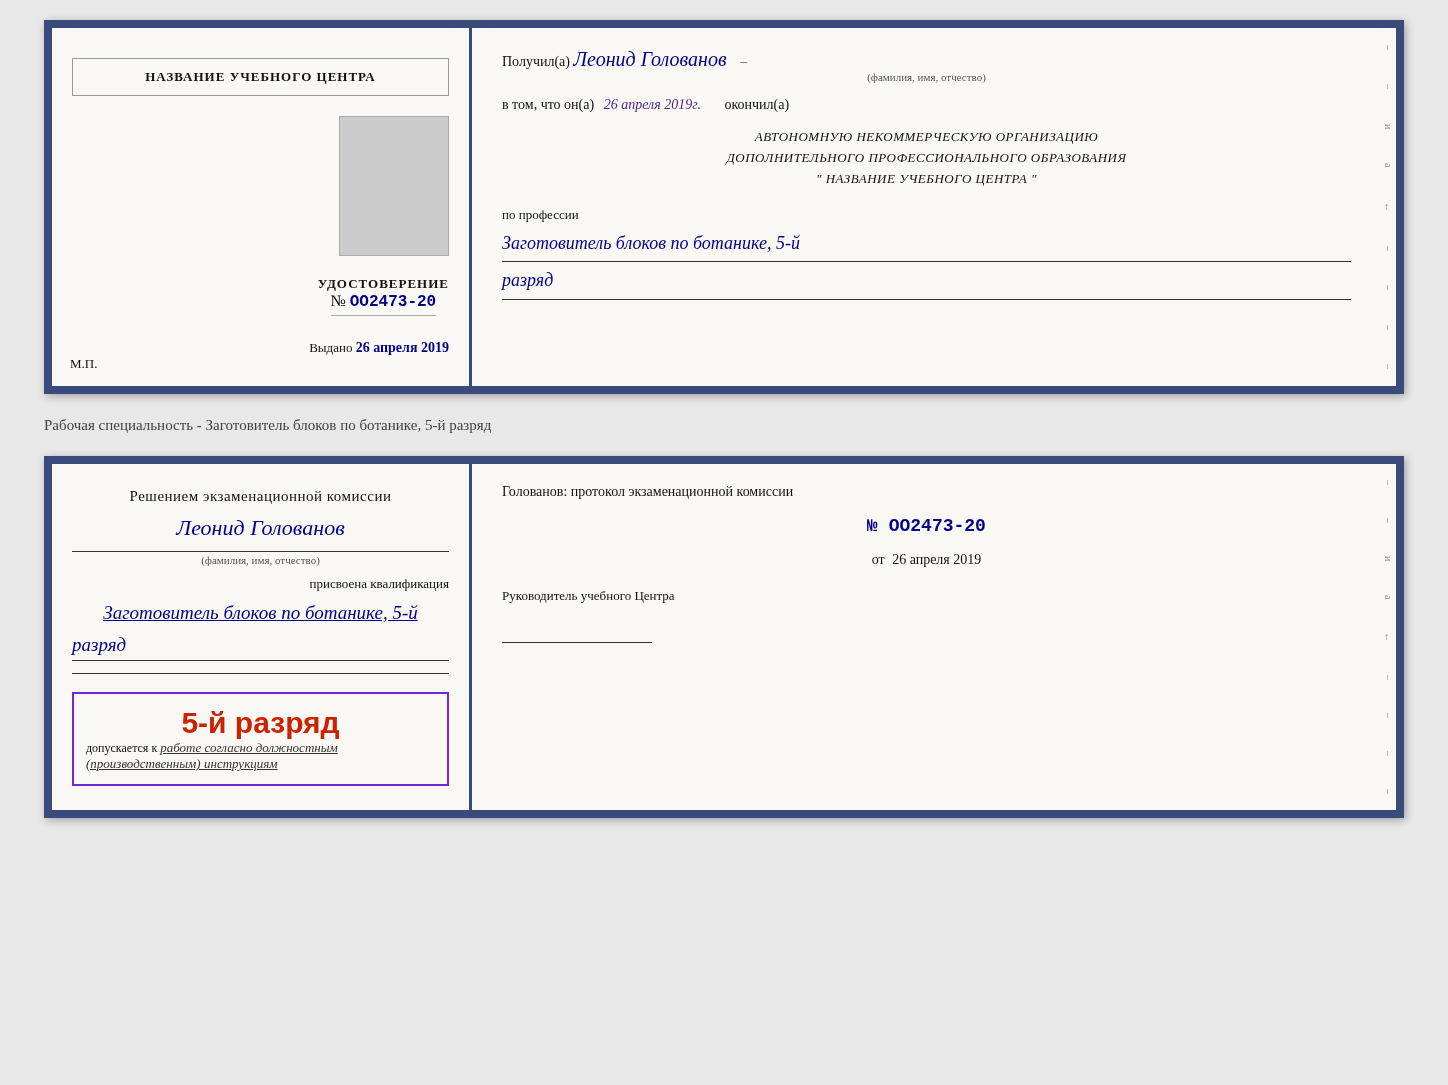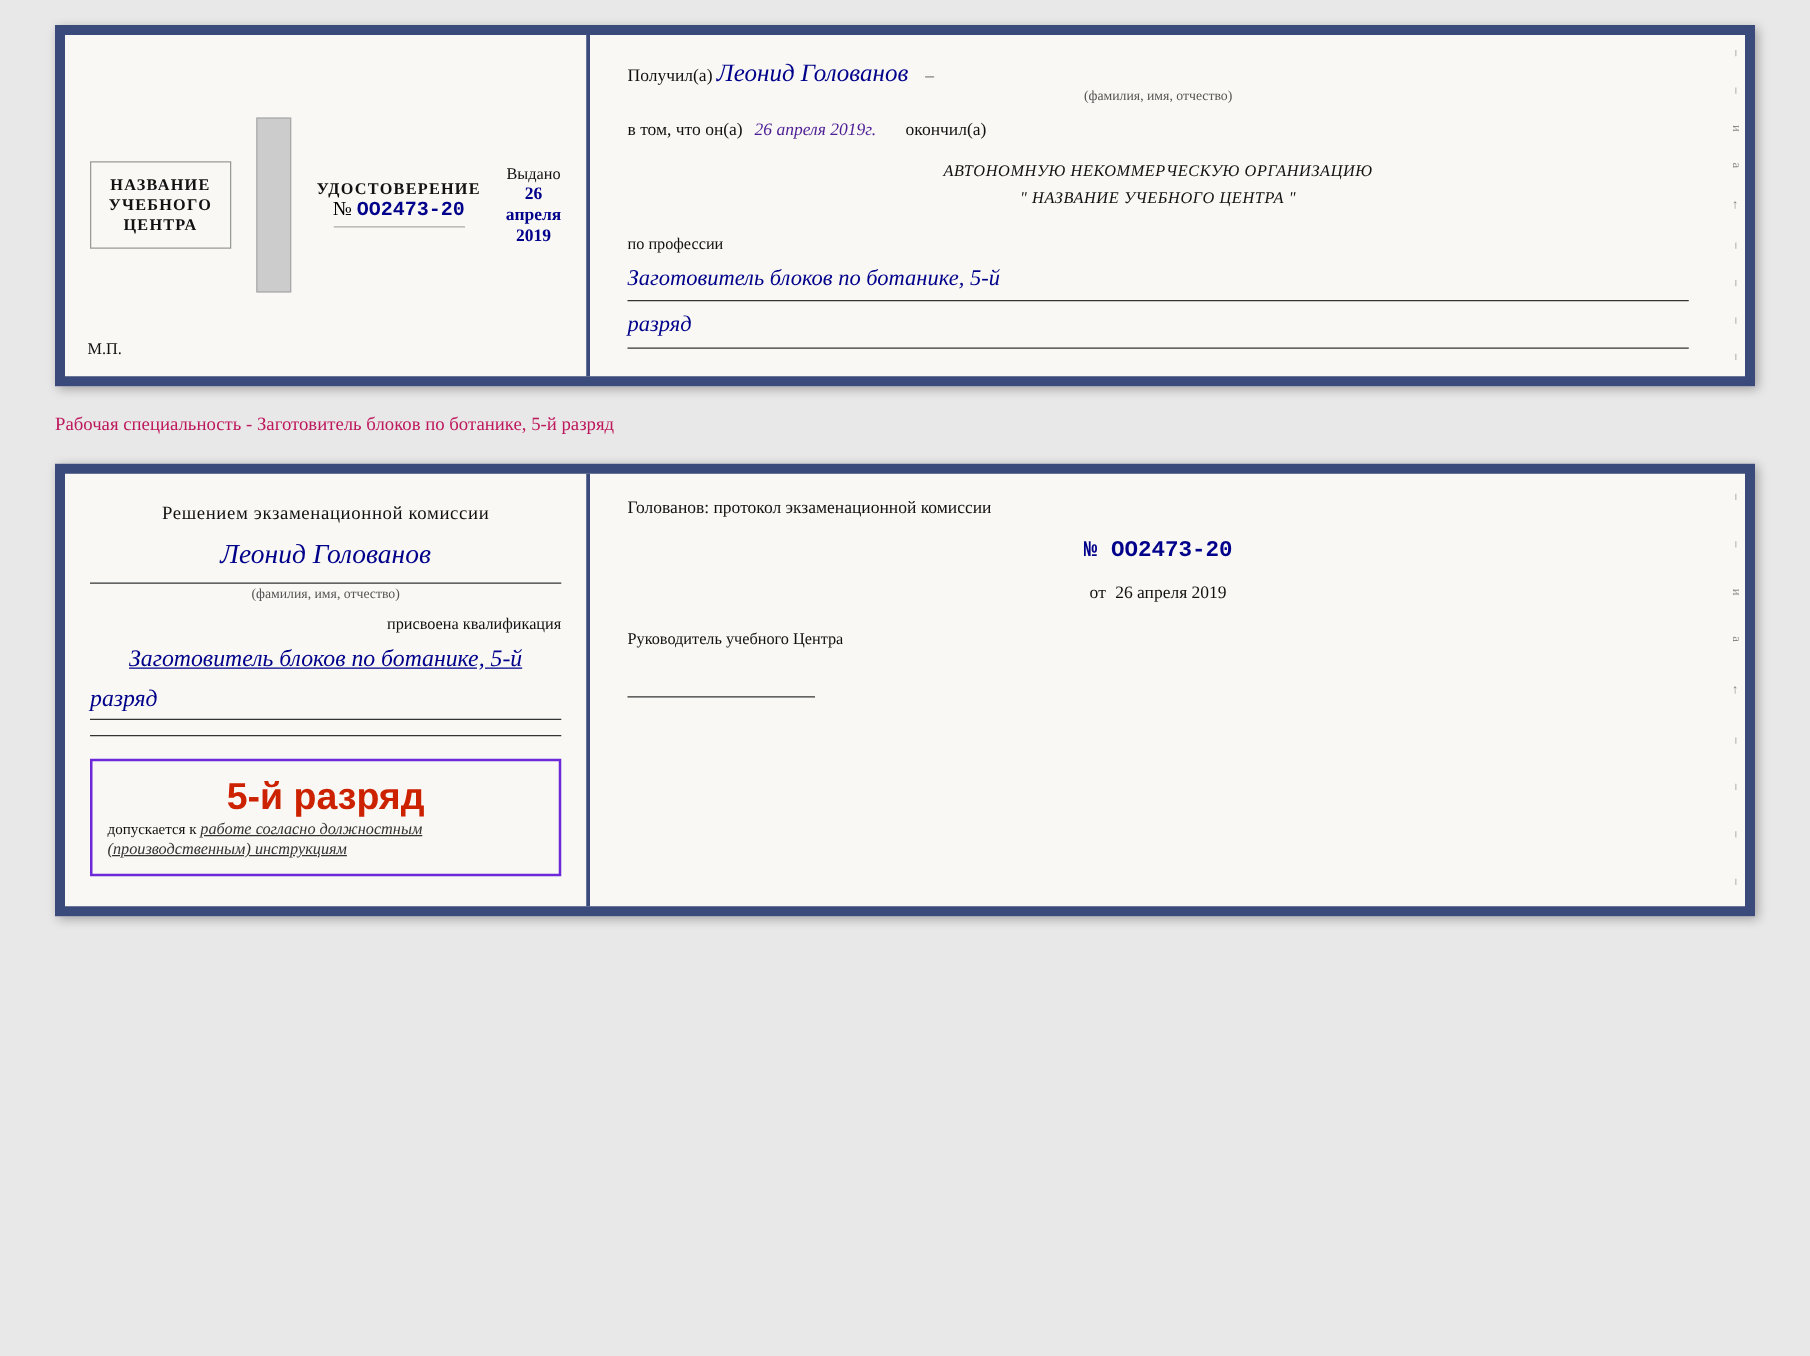--- a/index.html
+++ b/index.html
@@ -23,22 +23,22 @@
       flex-direction: row;
       position: relative;
       box-shadow: 2px 2px 8px rgba(0,0,0,0.3);
     }
 
     .doc-left {
       width: 420px;
       border-right: 3px solid #3a4a7a;
       padding: 30px 20px;
       display: flex;
-      flex-direction: row;
-      align-items: center;
+      flex-direction: column;
+      align-items: flex-end;
       gap: 20px;
       position: relative;
     }
 
     .doc-right {
       flex: 1;
       padding: 20px 30px;
       display: flex;
       flex-direction: column;
       gap: 14px;
@@ -349,20 +349,21 @@
     </div>
 
     <div class="date-line">
       <span>в том, что он(а)</span>
       <span class="date-value" style="margin-left:6px;">26 апреля 2019г.</span>
       <span style="margin-left:20px;">окончил(а)</span>
     </div>
 
     <div class="org-block">
       <div>АВТОНОМНУЮ НЕКОММЕРЧЕСКУЮ ОРГАНИЗАЦИЮ</div>
+      <div>ДОПОЛНИТЕЛЬНОГО ПРОФЕССИОНАЛЬНОГО ОБРАЗОВАНИЯ</div>
       <div>" НАЗВАНИЕ УЧЕБНОГО ЦЕНТРА "</div>
     </div>
 
     <div class="profession-block">
       <div>по профессии</div>
       <div class="profession-name">Заготовитель блоков по ботанике, 5-й</div>
       <div style="border-bottom: 1px solid #333; margin: 2px 0;"></div>
       <div class="razryad-value">разряд</div>
       <div style="border-bottom: 1px solid #333; margin: 2px 0;"></div>
     </div>
@@ -375,21 +376,21 @@
     <span class="right-mark">а</span>
     <span class="right-mark">←</span>
     <span class="right-mark">–</span>
     <span class="right-mark">–</span>
     <span class="right-mark">–</span>
     <span class="right-mark">–</span>
   </div>
 </div>
 
 <div style="width:1360px; padding: 4px 0;">
-  <span style="font-size:15px; color:#be185d;">Рабочая специальность - Заготовитель блоков по ботанике, 5-й разряд</span>
+  <span style="font-size:15px; color:#404040;">Рабочая специальность - Заготовитель блоков по ботанике, 5-й разряд</span>
 </div>
 
 <div class="document-card">
 
   <div class="doc-bottom-left">
     <div class="komissia-title">Решением экзаменационной комиссии</div>
     <div class="komissia-name">Леонид Голованов</div>
     <div class="komissia-sublabel">(фамилия, имя, отчество)</div>
     <div class="prisvoena-label">присвоена квалификация</div>
     <div class="kvalif-name">Заготовитель блоков по ботанике, 5-й</div>

